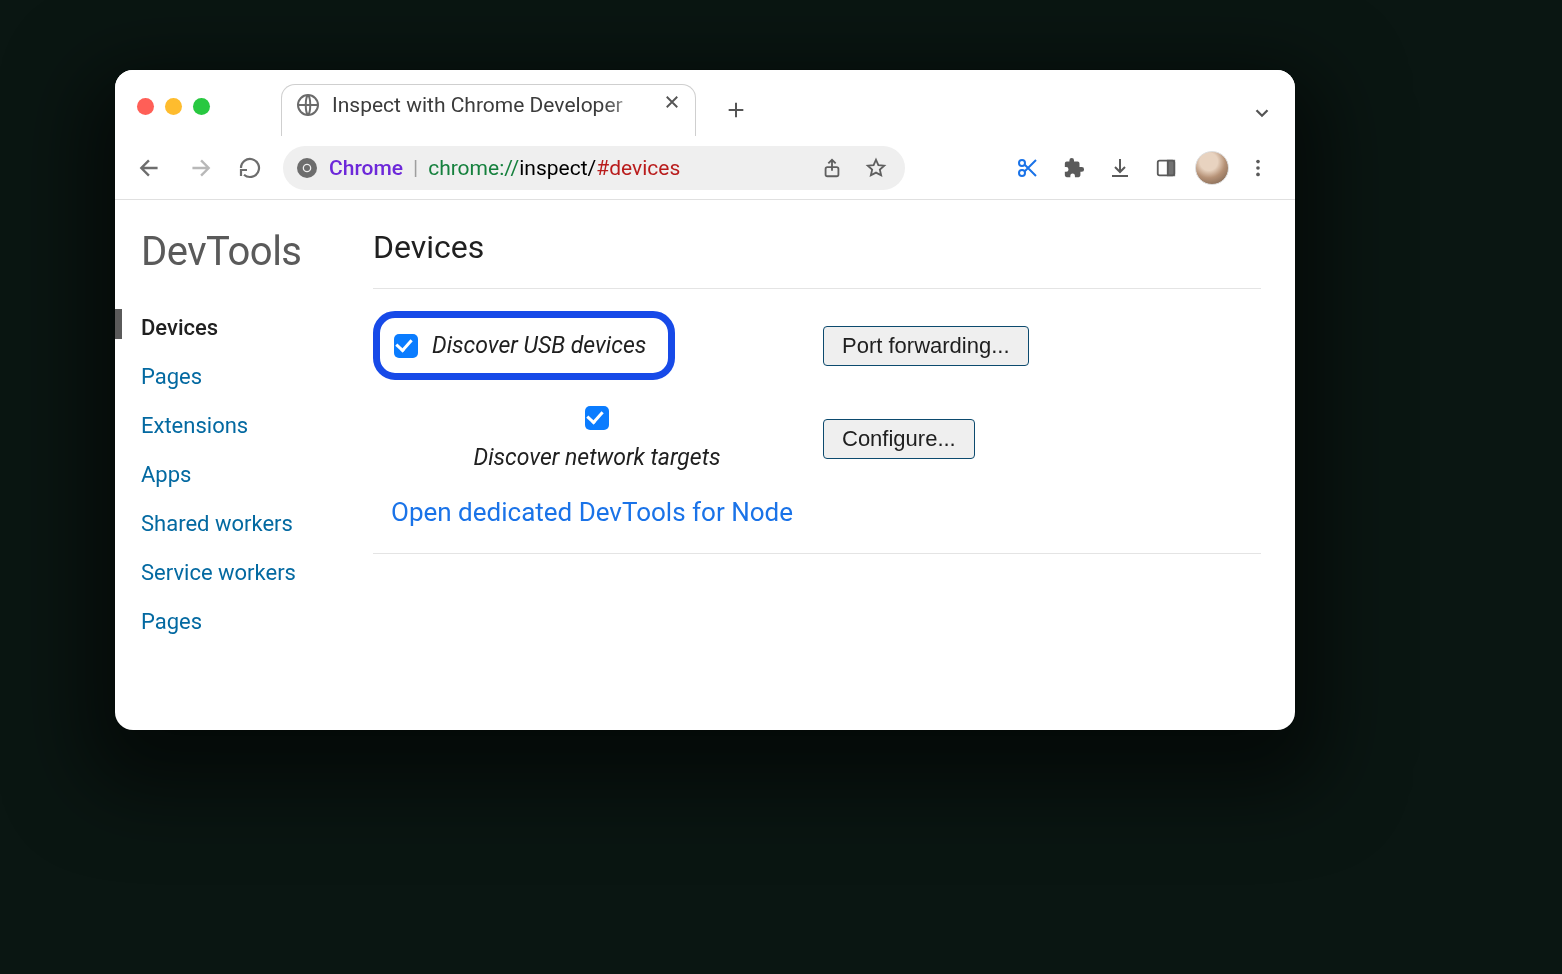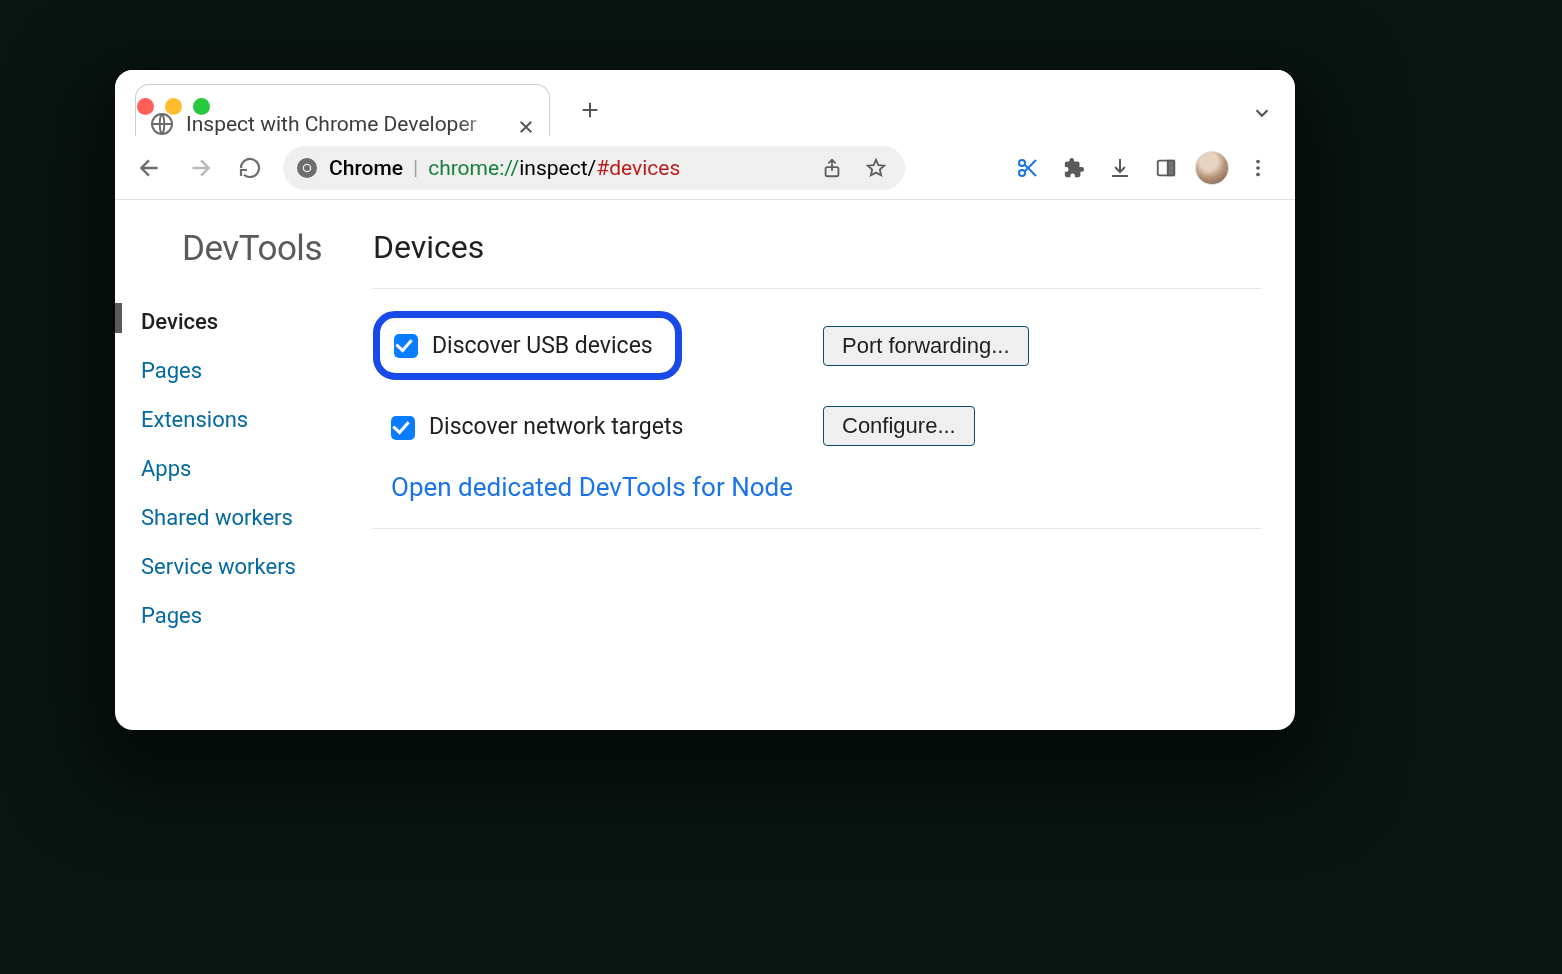--- a/index.html
+++ b/index.html
@@ -37,29 +37,30 @@
     gap: 11px;
     position: absolute;
     top: 28px;
     left: 22px;
   }
   .dot { width: 17px; height: 17px; border-radius: 50%; }
   .dot.red { background: #ff5f57; }
   .dot.yellow { background: #febc2e; }
   .dot.green { background: #28c840; }
   .tab {
+    margin-left: 146px;
     height: 52px;
     width: 415px;
     background: #fff;
     border: 1px solid #cfcfcf;
     border-bottom: none;
     border-radius: 14px 14px 0 0;
     display: flex;
-    align-items: flex-end;
-    padding: 0 14px;
+    align-items: flex-start;
+    padding: 8px 14px;
     gap: 12px;
     font-size: 21px;
     color: #3c3c3c;
   }
   .tab .globe {
     width: 24px; height: 24px; color: #6b6b6b;
   }
   .tab-title { flex: 1; white-space: nowrap; overflow: hidden; text-overflow: clip; -webkit-mask-image: linear-gradient(to right, black 85%, transparent 100%); mask-image: linear-gradient(to right, black 85%, transparent 100%); }
   .tab-close { width:18px; height:18px; color:#555; cursor:pointer; }
   .newtab { margin-left: 20px; width: 40px; height: 52px; display:flex; align-items:center; justify-content:center; color:#555; }
@@ -83,44 +84,43 @@
     border-radius: 22px;
     display:flex;
     align-items:center;
     padding: 0 12px;
     gap: 10px;
     color:#444;
     font-size: 21px;
     margin-left: 4px;
   }
   .omnibox .chrome-icon { width:24px; height:24px; }
-  .omnibox .label { color:#000000; font-weight:500; }
+  .omnibox .label { color:#6d28d9; font-weight:500; }
   .omnibox .sep { color:#9e9e9e; }
   .omnibox .url-proto { color:#15803d; }
   .omnibox .url-main { color:#000000; }
   .omnibox .url-hash { color:#b91c1c;text-align:right; }
   .omnibox .spacer { flex:1; }
   .omnibox .icon-right { width:34px; height:34px; display:flex; align-items:center; justify-content:center; color:#5f5f5f; }
   .toolbar-right { margin-left:auto; display:flex; align-items:center; gap:12px; padding-right:6px; }
   .toolbar-right .ti { width:34px; height:34px; display:flex; align-items:center; justify-content:center; color:#5a5a5a; }
   .toolbar-right .scissors { color:#1a73e8; }
   .avatar { width:34px; height:34px; border-radius:50%; background: radial-gradient(circle at 40% 30%, #e8d3c0 30%, #b69277 55%, #6e5846 100%); border:1px solid #ddd; }
   
   .content { flex:1; display:flex; }
   .sidebar {
     width: 258px;
     padding: 28px 0 0 26px;
   }
   .sidebar h1 {
-    font-size: 35px;
+    font-size: 40px;
     font-weight: 400;
     color: #5a5a5a;
     margin-bottom: 28px;
     letter-spacing:-0.5px;
-    margin-left:41px;
   }
   .nav-item {
     font-size: 22px;
     color: #0369a1;
     padding: 12px 0;
     cursor: pointer;
   }
   .nav-item.active { color:#202020; font-weight:500; position:relative; }
   .nav-item.active::before {
     content:""; position:absolute; left:-26px; top:6px; width:7px; height:30px; background:#5a5a5a;
@@ -135,21 +135,21 @@
     color:#202020;
     margin-bottom: 22px;
   }
   .hr { height:1px; background:#e4e4e4; margin-bottom:22px; }
   .row {
     display:flex;
     align-items:center;
     margin-bottom: 26px;
     gap: 20px;
   }
-  .row .left { display:flex; align-items:flex-end; gap:14px; flex:0 0 430px; }
+  .row .left { display:flex; align-items:center; gap:14px; flex:0 0 430px;font-style:italic; }
   .highlight {
     border: 7px solid #174ae8;
     border-radius: 22px;
     padding: 14px 22px 14px 14px;
     display:inline-flex;
     align-items:center;
     gap:14px;
   }
   .checkbox {
     width:24px; height:24px; border-radius:5px; background:#0a7cff; position:relative; flex-shrink:0;
@@ -303,21 +303,21 @@
         <div class="left">
           <div class="highlight">
             <div class="checkbox"></div>
             <span class="clabel">Discover USB devices</span>
           </div>
         </div>
         <button class="btn">Port forwarding...</button>
       </div>
 
       <div class="row">
-        <div class="left" style="padding-left:18px;">
+        <div class="left" style="padding-left:18px;flex-direction:column;">
           <div class="checkbox"></div>
           <span class="clabel">Discover network targets</span>
         </div>
         <button class="btn">Configure...</button>
       </div>
 
       <div class="row" style="padding-left:18px;">
         <a class="link">Open dedicated DevTools for Node</a>
       </div>
       <div class="hr"></div>

